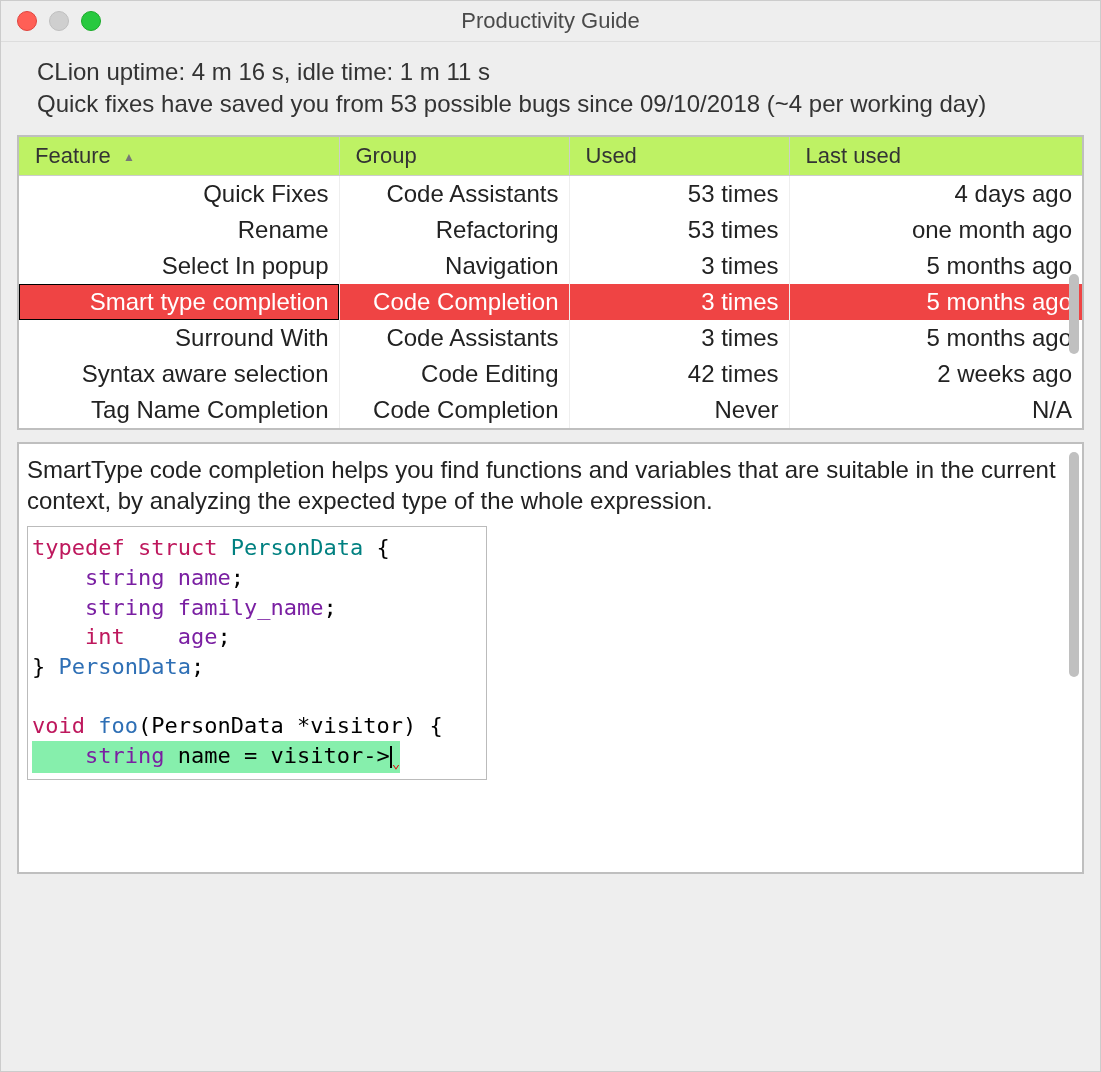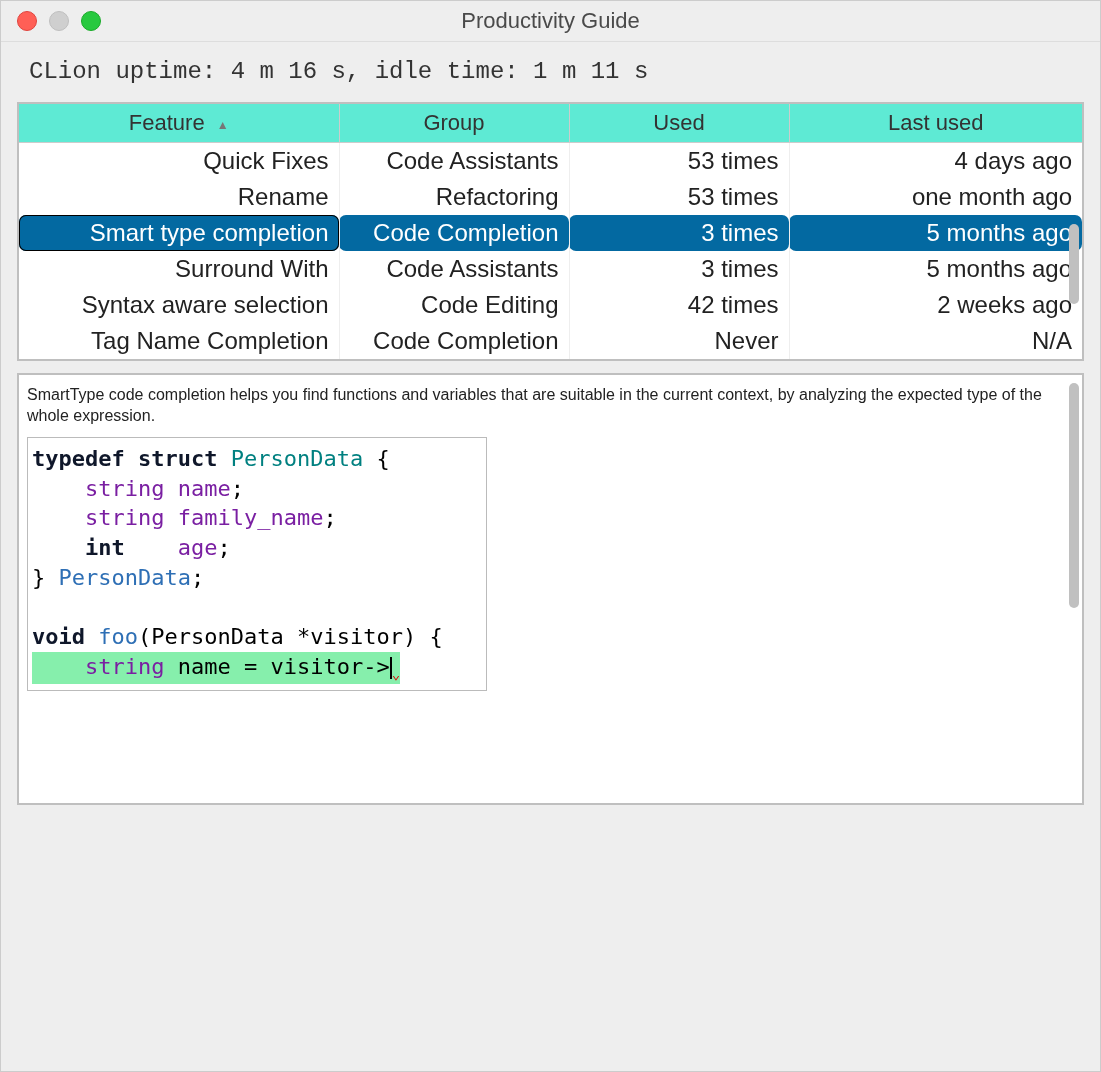--- a/index.html
+++ b/index.html
@@ -4,37 +4,37 @@
 <style>
   html,body{margin:0;padding:0;font-family:-apple-system,BlinkMacSystemFont,"Segoe UI",Helvetica,Arial,sans-serif;background:#eeeeee;color:#222;}
   .window{width:1101px;height:1072px;background:#eeeeee;display:flex;flex-direction:column;border:1px solid #ccc;box-sizing:border-box;}
   .titlebar{height:40px;display:flex;align-items:center;position:relative;border-bottom:1px solid #ddd;}
   .traffic{display:flex;gap:12px;padding-left:16px;}
   .dot{width:18px;height:18px;border-radius:50%;}
   .dot.red{background:#ff5f56;border:1px solid #e0443e;}
   .dot.yellow{background:#cfcfcf;border:1px solid #bfbfbf;}
   .dot.green{background:#27c93f;border:1px solid #1aab29;}
   .title{position:absolute;left:0;right:0;text-align:center;font-size:22px;color:#4a4a4a;}
-  .stats{padding:14px 24px 14px 28px;font-size:24px;color:#333;line-height:1.35;font-family:Liberation Mono, monospace;}
+  .stats{padding:14px 24px 14px 36px;font-size:24px;color:#333;line-height:1.35;}
   .table-wrap{margin:0 16px;border:2px solid #bfbfbf;background:#fff;position:relative;}
   table{width:100%;border-collapse:collapse;font-size:24px;table-layout:fixed;}
   col.c1{width:320px;} col.c2{width:230px;} col.c3{width:220px;} col.c4{width:auto;}
-  thead th{background:#5eead4;text-align:center;font-weight:400;color:#333;padding:6px 3px;border-right:1px solid #ccc;border-bottom:1px solid #ccc;font-size:22px;position:relative;}
+  thead th{background:#bef264;text-align:left;font-weight:400;color:#333;padding:6px 16px;border-right:1px solid #ccc;border-bottom:1px solid #ccc;font-size:22px;position:relative;}
   thead th:last-child{border-right:none;}
   tbody td{padding:4px 10px;border-right:1px solid #eee;white-space:nowrap;overflow:hidden;text-overflow:ellipsis;text-align:right;}
   tbody td:last-child{border-right:none;margin-left:12px;}
-  tbody tr.selected td{background:#0369a1;color:#fff;border-radius:7px;}
+  tbody tr.selected td{background:#ef4444;color:#fff;}
   tbody tr.selected td:first-child{box-shadow:inset 0 0 0 1px #000;}
   .sort-ind{font-size:12px;color:#777;margin-left:6px;vertical-align:middle;}
   .vscroll{position:absolute;right:3px;top:47%;width:10px;height:80px;background:#c0c0c0;border-radius:6px;}
   .detail{margin:12px 16px 0 16px;border:2px solid #bfbfbf;background:#fff;height:420px;overflow:hidden;position:relative;padding:4px 8px;}
   .detail .vscroll2{position:absolute;right:3px;top:8px;width:10px;height:225px;background:#c0c0c0;border-radius:6px;}
-  .detail p{margin:6px 0 10px 0;font-size:16px;line-height:1.3;}
+  .detail p{margin:6px 0 10px 0;font-size:24px;line-height:1.3;}
   .code{border:1px solid #bbb;width:450px;padding:6px 4px 6px 4px;font-family:Menlo,Consolas,monospace;font-size:22px;line-height:1.35;white-space:pre;background:#fff;}
-  .kw{color:#0f172a;font-weight:bold;}
+  .kw{color:#be185d;font-weight:normal;}
   .type{color:#008080;}
   .id{color:#7A1FA2;}
   .id2{color:#2E6FB5;}
   .plain{color:#000;}
   .hl{background:#86efac;display:inline-block;}
   .caret{border-left:2px solid #000;display:inline-block;height:22px;vertical-align:middle;}
   .err{color:#d00;font-size:14px;vertical-align:sub;}
 </style>
 </head>
 <body>
@@ -45,20 +45,21 @@
     <div class="traffic">
       <div class="dot red"></div>
       <div class="dot yellow"></div>
       <div class="dot green"></div>
     </div>
     <div class="title">Productivity Guide</div>
   </div>
 
   <div class="stats">
     <div>CLion uptime: 4 m 16 s, idle time: 1 m 11 s</div>
+    <div>Quick fixes have saved you from 53 possible bugs since 09/10/2018 (~4 per working day)</div>
   </div>
 
   <div class="table-wrap">
     <table>
       <colgroup>
           <col class="c1">
           <col class="c2">
           <col class="c3">
           <col class="c4">
         </colgroup>
@@ -78,20 +79,26 @@
             <td>Quick Fixes</td>
             <td>Code Assistants</td>
             <td>53 times</td>
             <td>4 days ago</td>
           </tr>
           <tr>
             <td>Rename</td>
             <td>Refactoring</td>
             <td>53 times</td>
             <td>one month ago</td>
+          </tr>
+          <tr>
+            <td>Select In popup</td>
+            <td>Navigation</td>
+            <td>3 times</td>
+            <td>5 months ago</td>
           </tr>
           <tr class="selected">
             <td>Smart type completion</td>
             <td>Code Completion</td>
             <td>3 times</td>
             <td>5 months ago</td>
           </tr>
           <tr>
             <td>Surround With</td>
             <td>Code Assistants</td>

